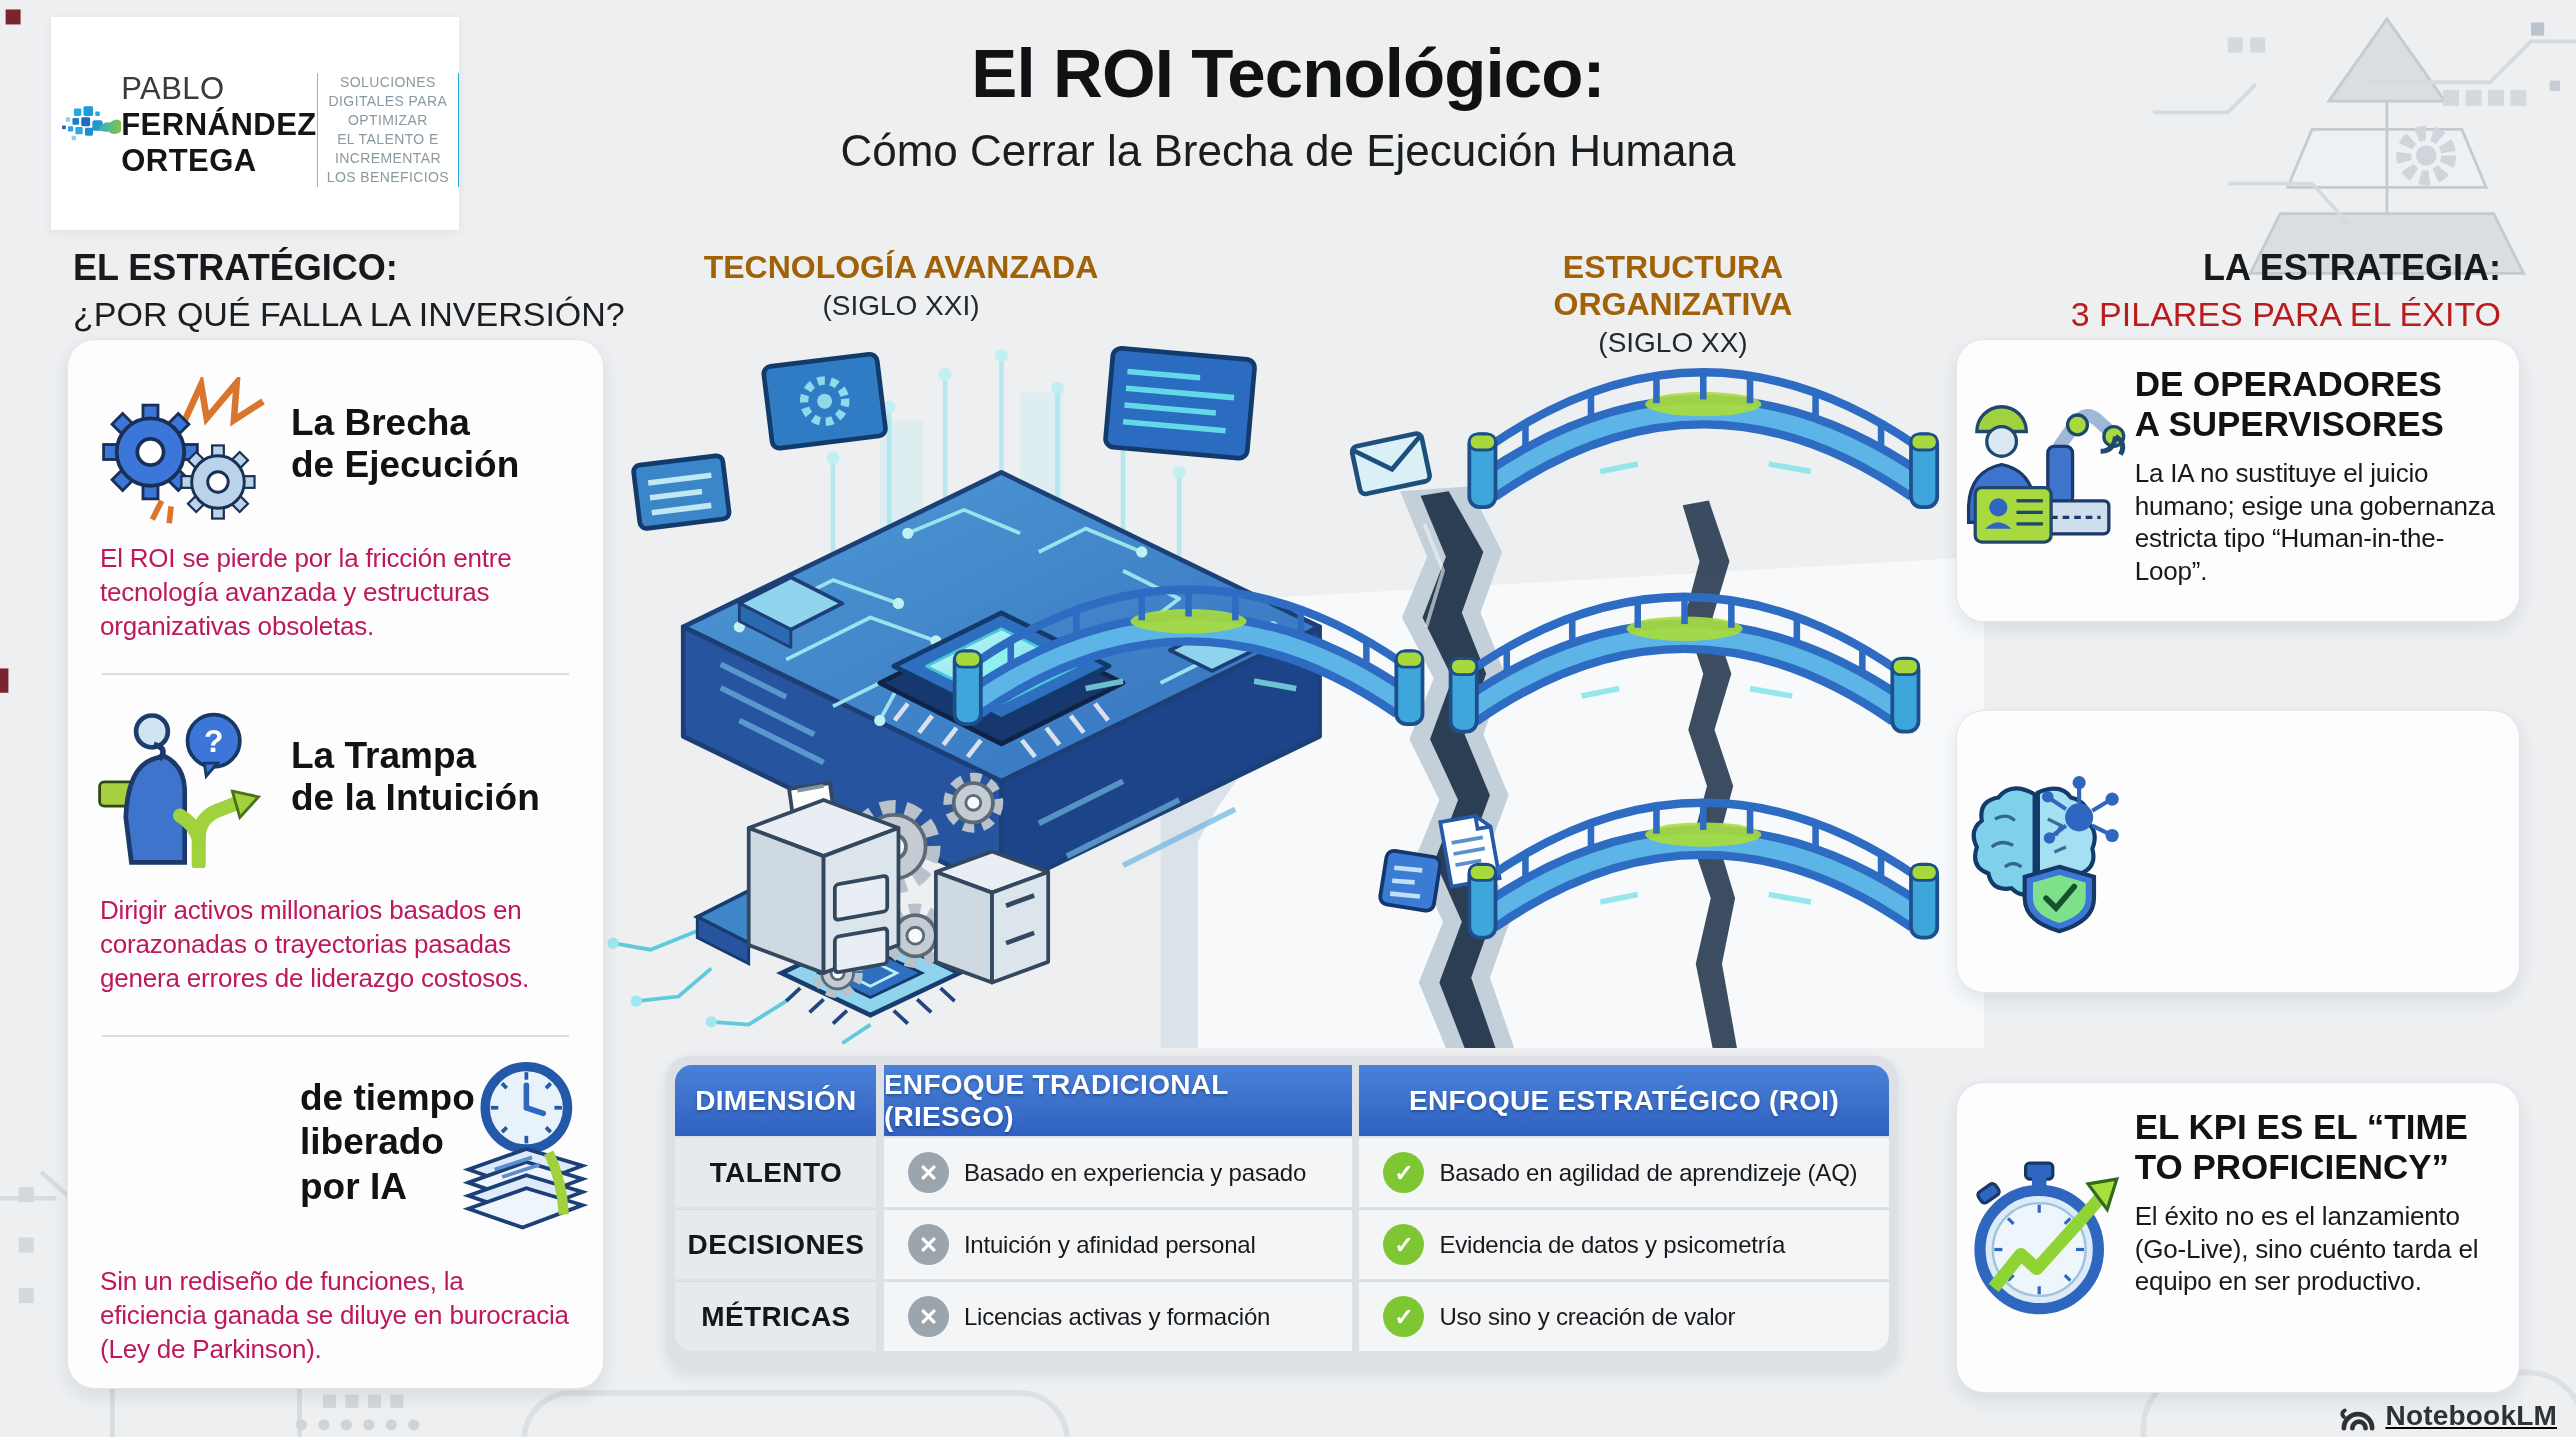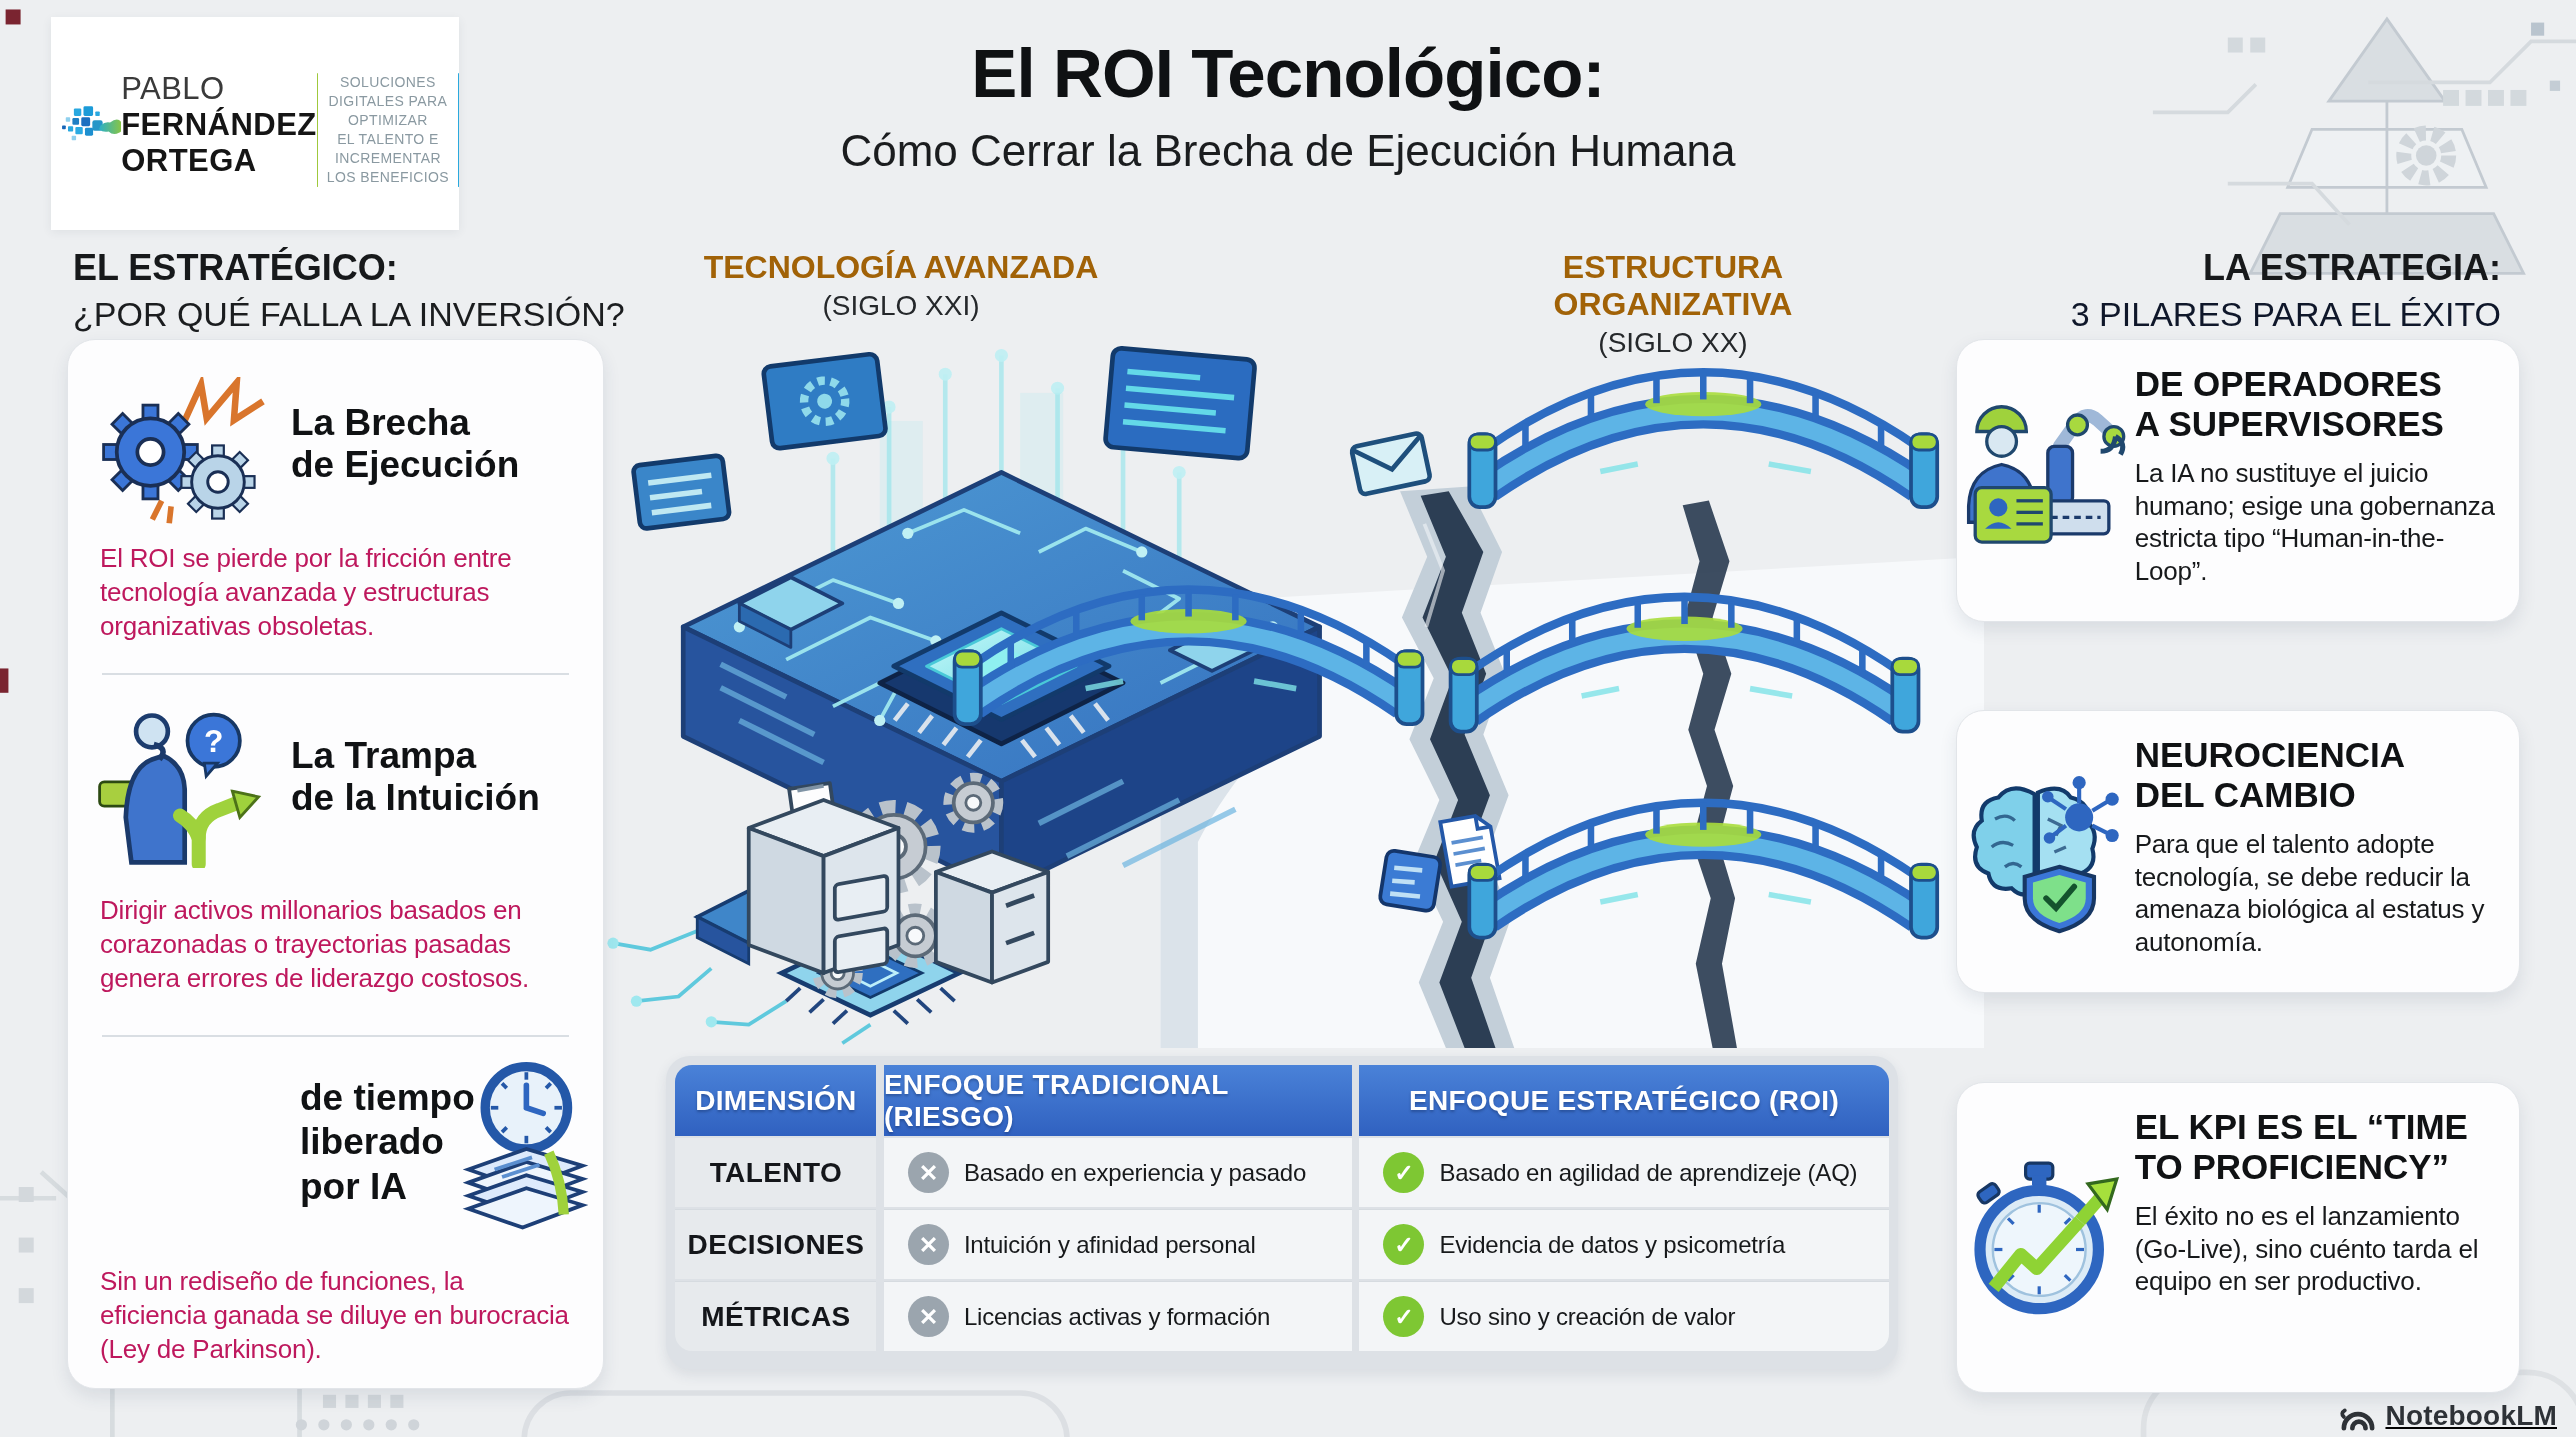--- a/index.html
+++ b/index.html
@@ -28,21 +28,21 @@
   .main-title{left:820px;top:34px;width:936px;text-align:center;z-index:2;}
   .main-title .t1{font-size:69px;font-weight:800;color:#0f1113;letter-spacing:-0.9px;}
   .main-title .t2{margin-top:13px;font-size:44px;font-weight:400;color:#1b1d1f;}
 
   
   .diag-heading{left:73px;top:247px;width:562px;z-index:2;}
   .diag-heading .h1{font-size:36px;font-weight:800;color:#17191b;}
   .diag-heading .h2{font-size:34px;font-weight:400;color:#1b1d1f;margin-top:5.6px;}
   .strat-heading{left:1966px;top:247px;width:535px;text-align:right;padding-right:13px;z-index:2;}
   .strat-heading .h1{font-size:36px;font-weight:800;color:#17191b;}
-  .strat-heading .h2{font-size:34px;font-weight:400;color:#0f172a;margin-top:5.6px;}
+  .strat-heading .h2{font-size:34px;font-weight:400;color:#b91c1c;margin-top:5.6px;}
 
   .scene-label{z-index:2;text-align:center;}
   .scene-label .l1{font-size:32px;font-weight:800;color:#a16207;}
   .scene-label .l2{font-size:28px;font-weight:500;color:#25282b;margin-top:3.7px;}
   .scene-label.left{left:695px;top:249px;width:412px;}
   .scene-label.right{left:1467px;top:249px;width:412px;}
 
   
   .card{background:#fdfdfe;border:1.9px solid #e2e5e9;border-radius:28px;
     box-shadow:0 7.5px 17px rgba(40,60,90,.10);z-index:2;}
@@ -636,25 +636,20 @@
             <circle cx="182" cy="36" r="8"></circle>
             <circle cx="182" cy="80" r="8"></circle>
           <circle cx="104" cy="33" r="7"></circle>
             <circle cx="106" cy="83" r="7"></circle>
         </g>
         <path d="M118,118 L160,130 L160,156 Q160,184 118,196 Q76,184 76,156 L76,130 Z" fill="#3b76d8" stroke="#173764" stroke-width="5"></path>
         <path d="M118,128 L150,137 L150,156 Q150,176 118,186 Q86,176 86,156 L86,137 Z" fill="#7ee08a"></path>
         <path d="M102,156 L114,168 L136,142" fill="none" stroke="#14532d" stroke-width="7" stroke-linecap="round"></path>
       </svg>
     </div>
-    <div class="strat-text">
-      <div class="strat-title pre">NEUROCIENCIA
-DEL CAMBIO</div>
-      <div class="strat-body">Para que el talento adopte tecnología, se debe reducir la amenaza biológica al estatus y autonomía.</div>
-    </div>
   </div>
 
   <div class="abs card strat-card" style="top:1082px;height:309px;">
     <div class="strat-icon">
       <svg width="168" height="187" viewBox="0 0 210 210">
         <rect x="82" y="12" width="34" height="20" rx="5" fill="#2e66c0" stroke="#173764" stroke-width="4"></rect>
         <rect x="90" y="28" width="18" height="12" fill="#2e66c0"></rect>
         <g transform="rotate(-35 36 52)">
             <rect x="24" y="42" width="26" height="16" rx="5" fill="#2e66c0" stroke="#173764" stroke-width="4"></rect>
           </g>

